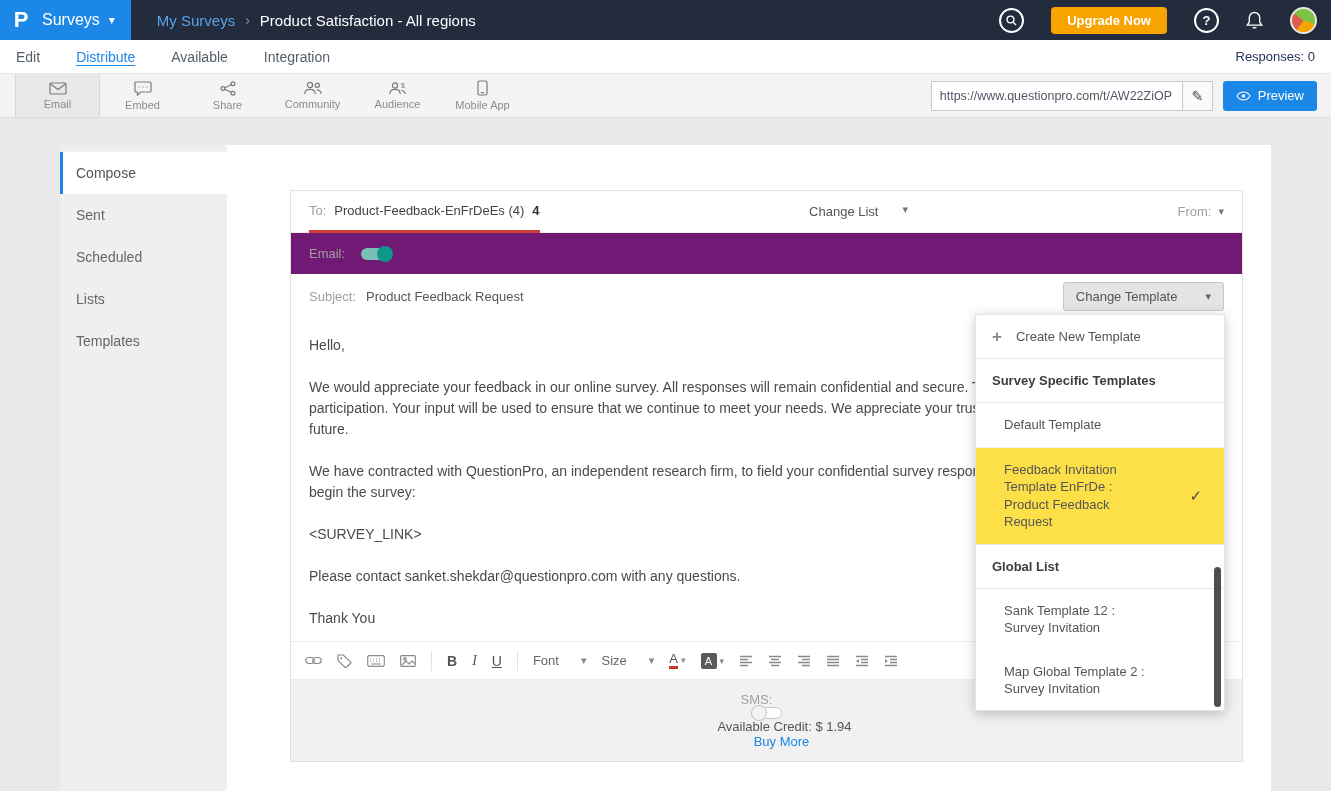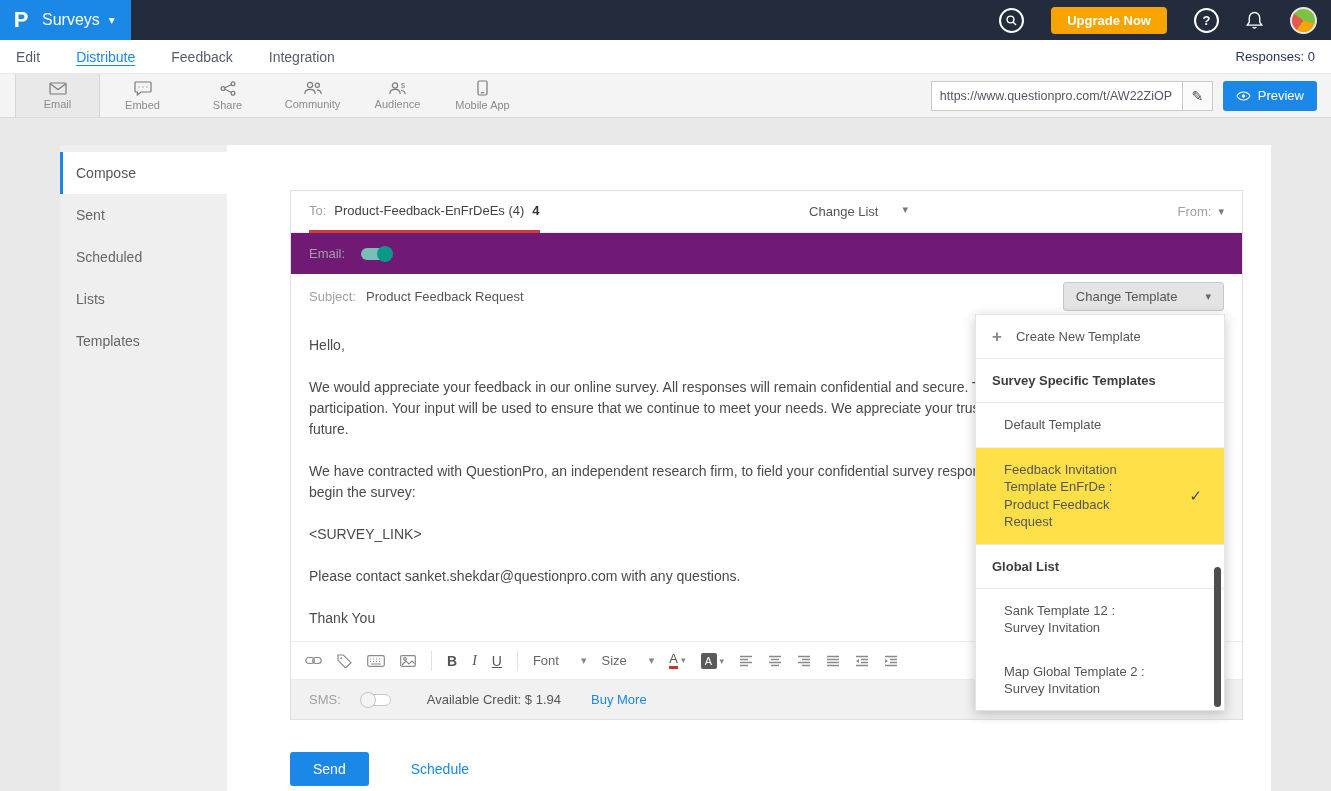--- a/index.html
+++ b/index.html
@@ -106,21 +106,21 @@
   .ed-bold { font-weight:bold; }
   .ed-italic { font-style:italic; font-family:"Liberation Serif", serif; }
   .ed-underline { text-decoration:underline; }
   .ed-select { display:flex; align-items:center; font-size:13px; color:#666; cursor:pointer; }
   .ed-select .caret { color:#888; margin-left:22px; }
   .color-a { font-size:13px; color:#555; border-bottom:3px solid #c0392b; line-height:1.1; }
   .bg-a { font-size:11px; color:#fff; background:#5a5a5a; border-radius:2px; width:16px; height:16px;
           display:flex; align-items:center; justify-content:center; }
   .mini-caret { font-size:9px; color:#888; margin-left:3px; }
 
-  .row-sms { background:#f1f1f1; border-top:1px solid #ececec; display:flex; align-items:center; padding:12px 18px; }
+  .row-sms { background:#f1f1f1; border-top:1px solid #ececec; display:flex; align-items:center; padding:12px 18px;flex-direction:column; }
   .row-sms .lbl { margin-right:20px; }
   .credit { margin-left:36px; font-size:13px; color:#555; }
   .buy-more { margin-left:30px; font-size:13px; color:#1b87e6; cursor:pointer; }
 
   .send-row { margin-top:32px; display:flex; align-items:center; gap:42px; }
   .send-btn { background:#1b87e6; color:#fff; border:none; border-radius:3px; padding:9px 23px;
               font-size:14px; font-family:inherit; cursor:pointer; }
   .schedule-link { color:#1b87e6; font-size:14px; cursor:pointer; }
 
   
@@ -142,20 +142,25 @@
 </style>
 </head>
 <body>
 
 <div class="topbar">
   <div class="brand">
     <span class="logo-box">P</span>
     <span class="app-menu-label">Surveys</span>
     <span class="caret">▾</span>
   </div>
+  <div class="breadcrumb">
+    <span class="crumb-parent">My Surveys</span>
+    <span class="crumb-sep">›</span>
+    <span class="crumb-current">Product Satisfaction - All regions</span>
+  </div>
   <div class="topbar-right">
     <span class="circle-btn">
       <svg width="11" height="11" viewBox="0 0 11 11">
         <circle cx="4.5" cy="4.5" r="3.4" fill="none" stroke="#fff" stroke-width="1.4"></circle>
         <line x1="7.2" y1="7.2" x2="10" y2="10" stroke="#fff" stroke-width="1.4"></line>
       </svg>
     </span>
     <button class="upgrade-btn">Upgrade Now</button>
     <span class="circle-btn">?</span>
     <span style="cursor:pointer;">
@@ -164,21 +169,21 @@
         <path d="M6.8 16a1.9 1.9 0 0 0 3.4 0" fill="none" stroke="#fff" stroke-width="1.4"></path>
       </svg>
     </span>
     <span class="avatar"></span>
   </div>
 </div>
 
 <div class="nav-row">
   <span class="nav-tab">Edit</span>
   <span class="nav-tab active">Distribute</span>
-  <span class="nav-tab">Feedback</span>
+  <span class="nav-tab">Available</span>
   <span class="nav-tab">Integration</span>
   <span class="responses">Responses: 0</span>
 </div>
 
 <div class="channel-bar">
   <div class="channel active">
     <svg width="18" height="13" viewBox="0 0 18 13">
       <rect x="1" y="1" width="16" height="11" rx="1"></rect>
       <path d="M1.5 2l7.5 5.5L16.5 2"></path>
     </svg>

